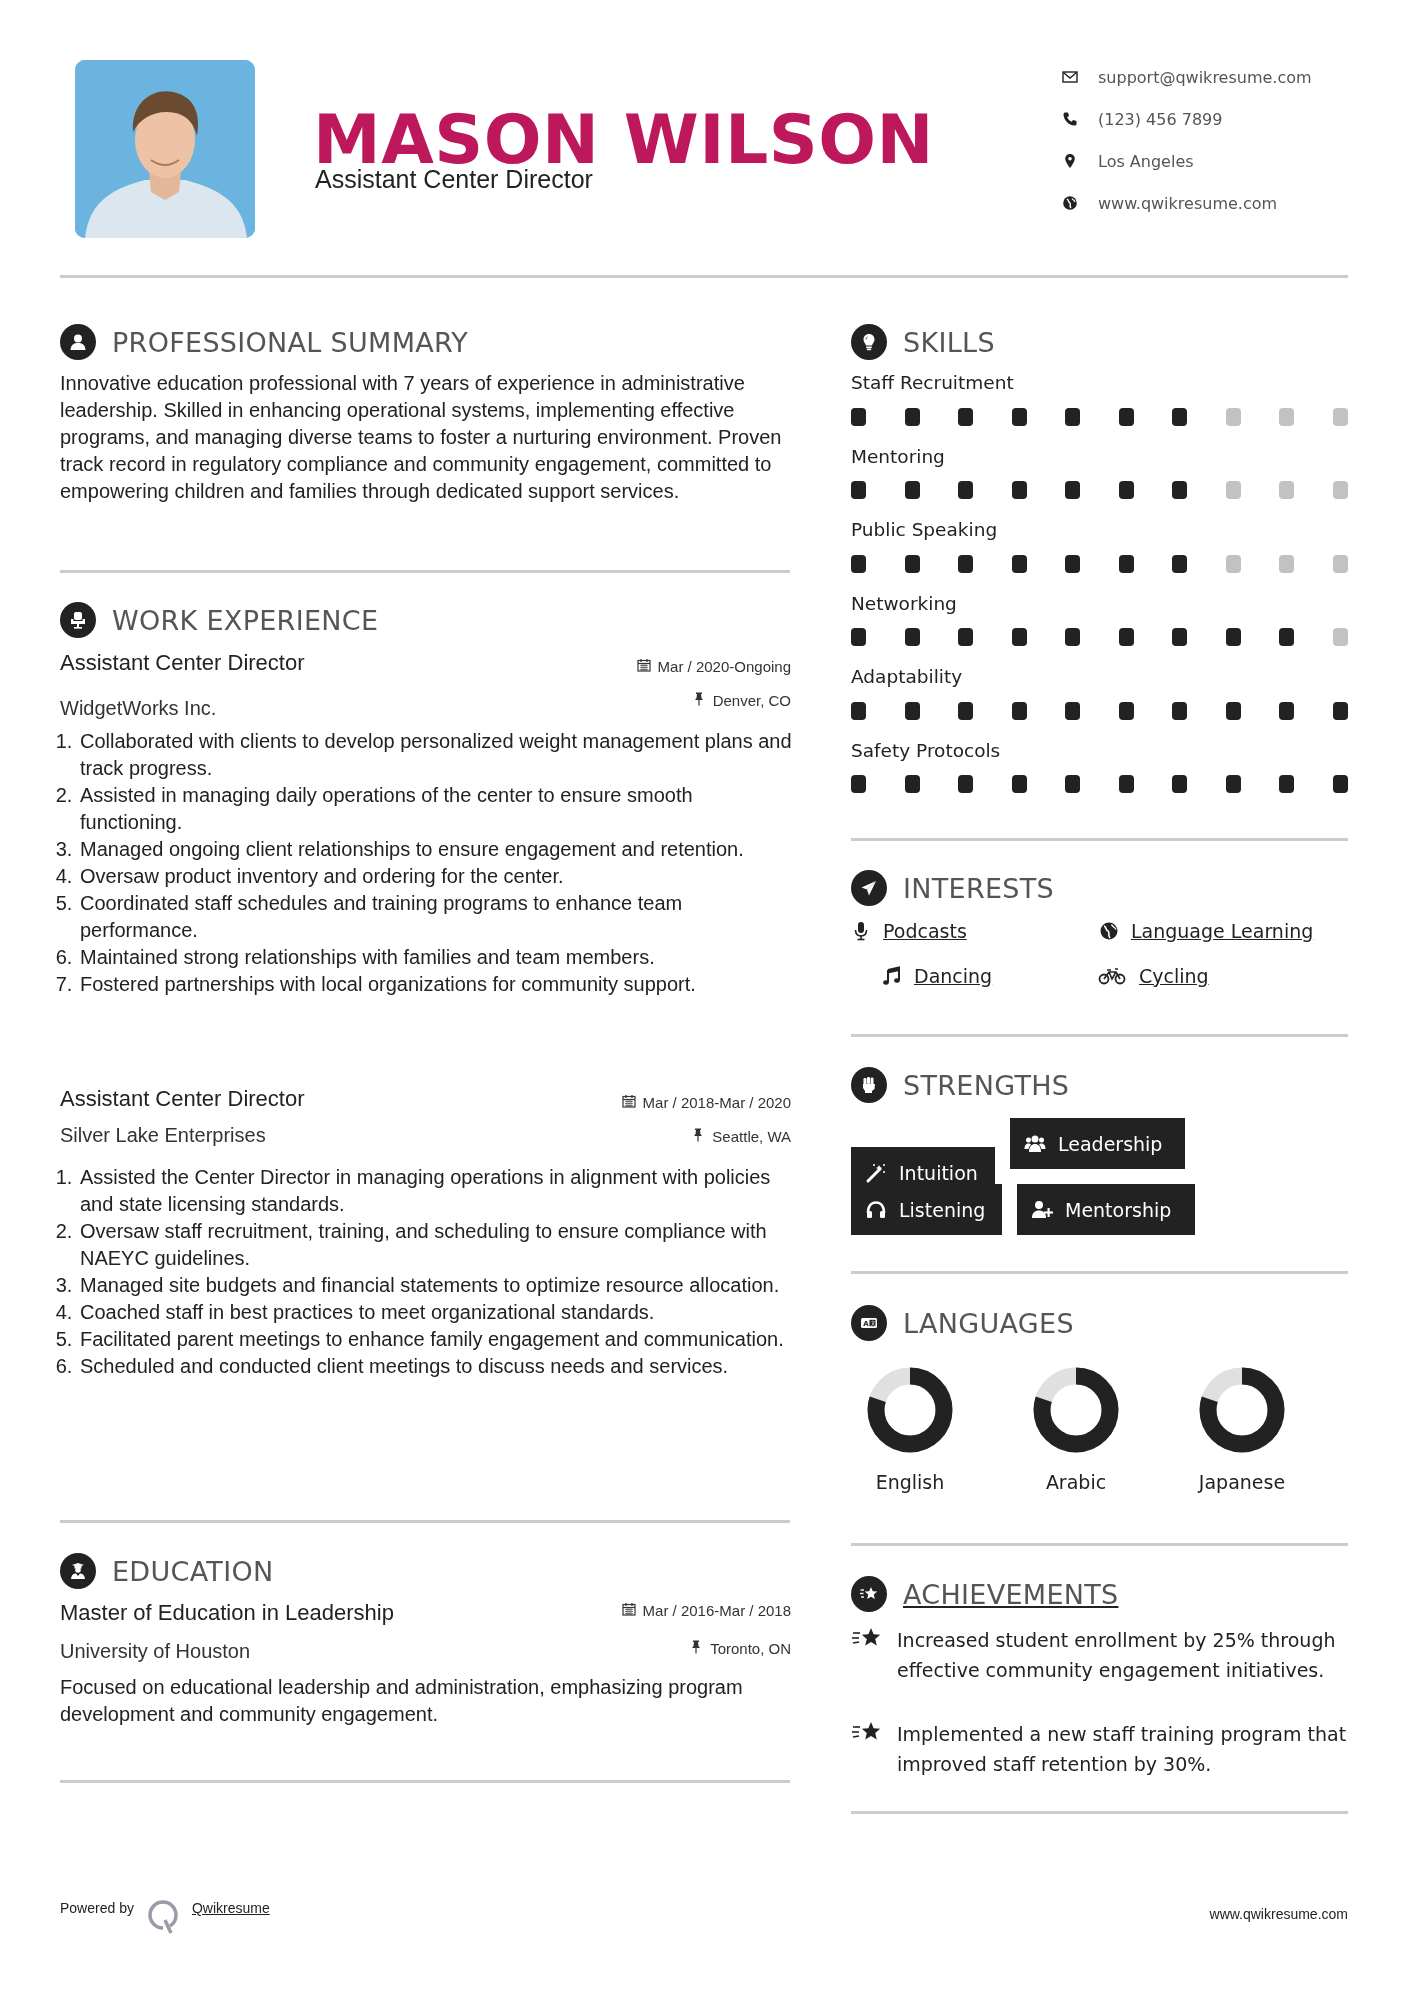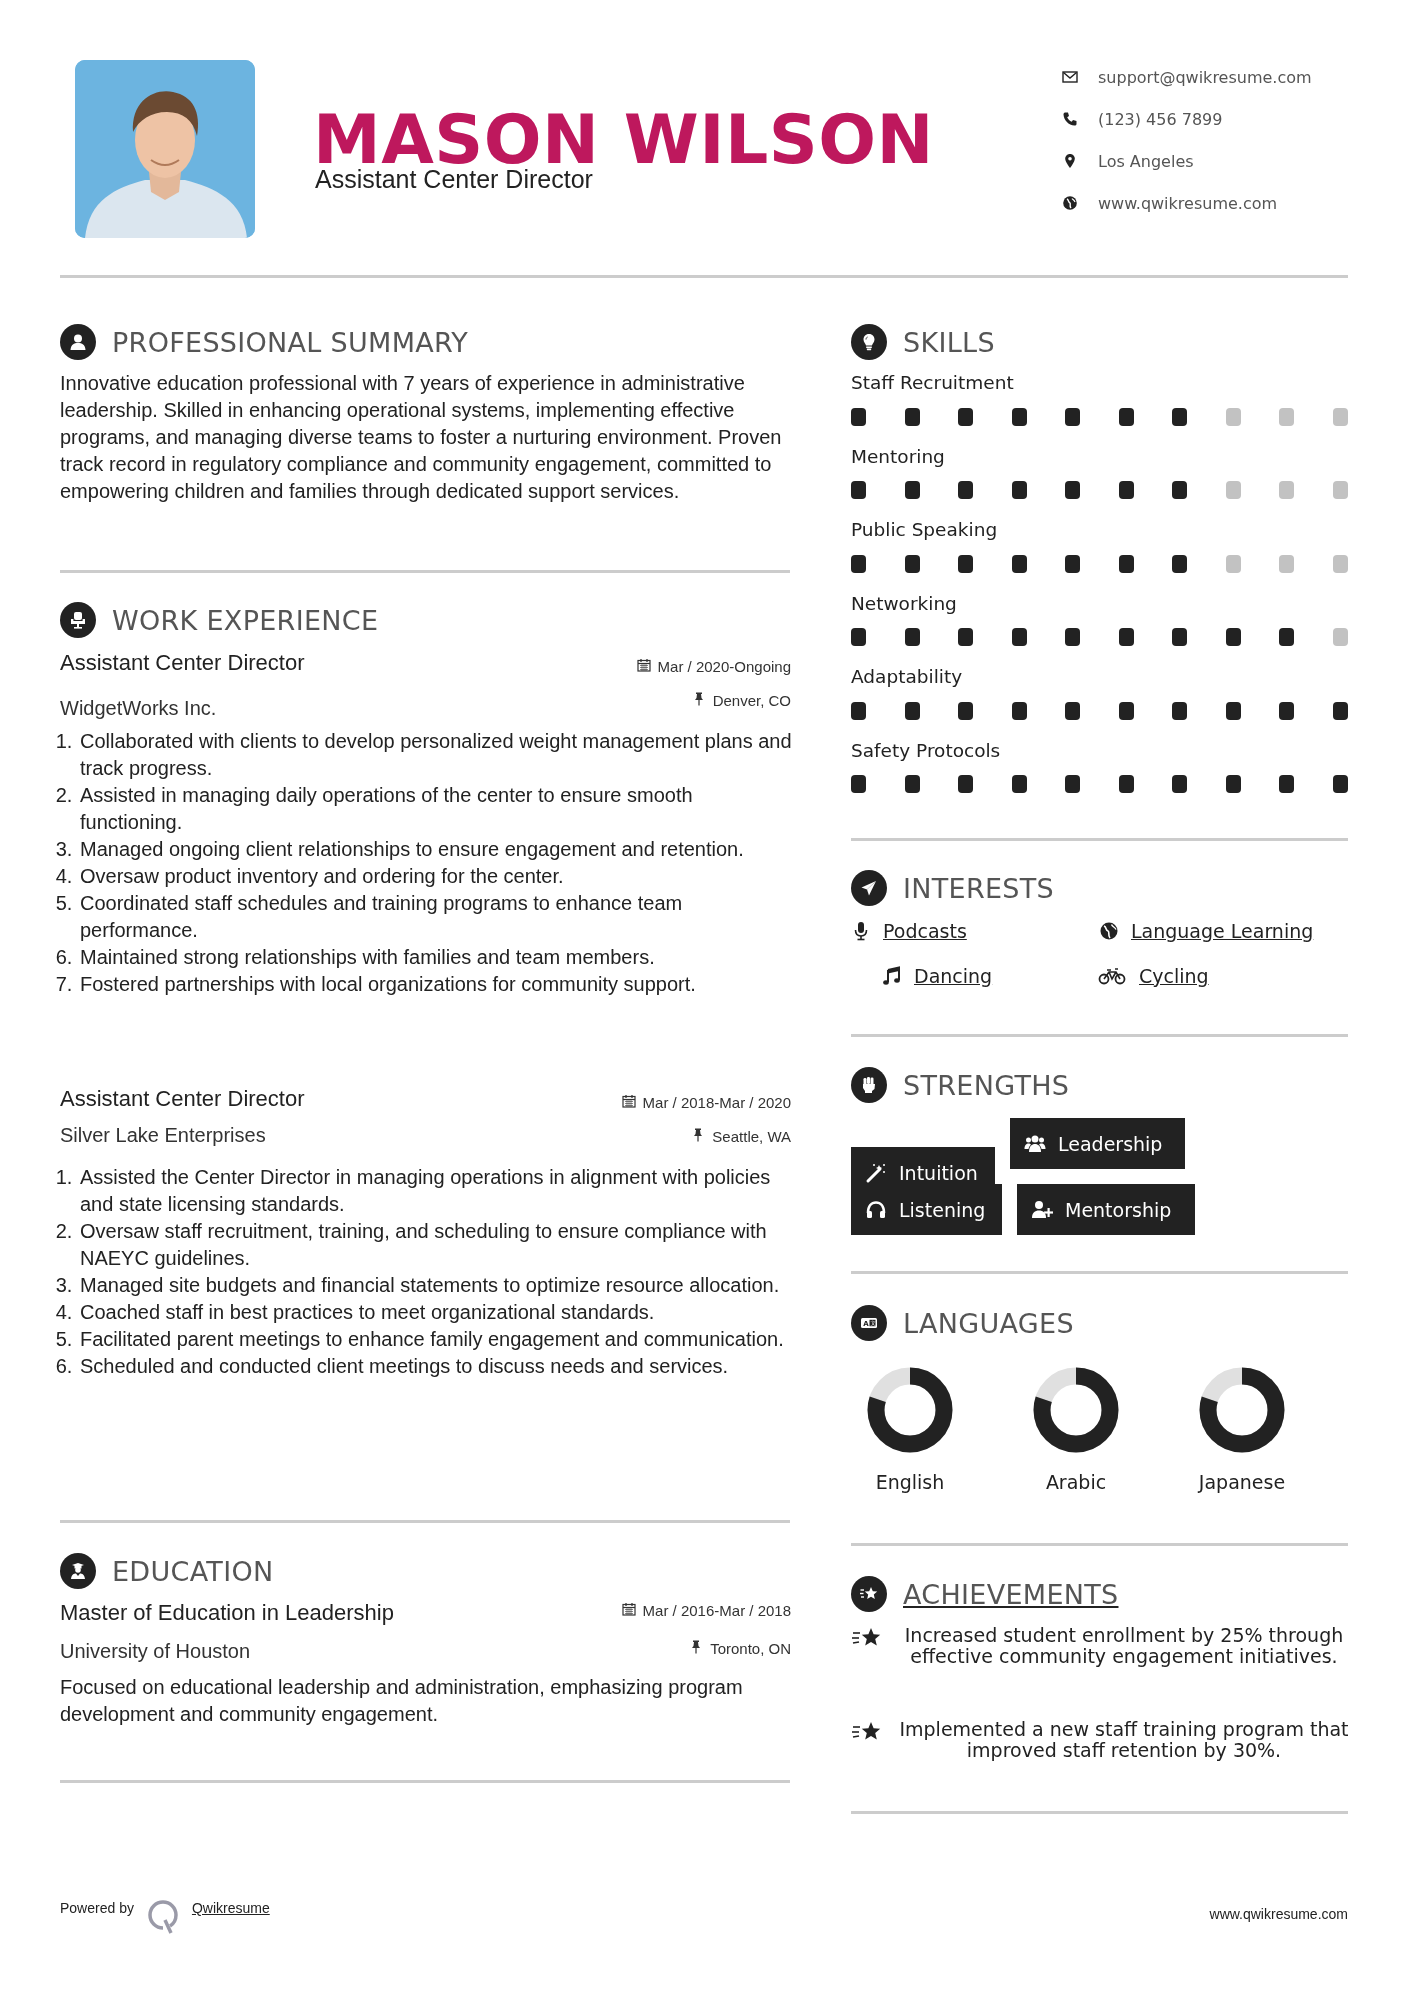--- a/index.html
+++ b/index.html
@@ -42,21 +42,21 @@
   .interest { position: absolute; display: flex; align-items: center; font-size: 19px; color: #222; font-family: "DejaVu Sans", sans-serif; text-decoration: underline; }
   .interest svg { width: 20px; height: 20px; margin-right: 12px; }
 
   .tag { position: absolute; height: 51px; background: #222; color: #fff; display: flex; align-items: center; padding: 0 14px; font-size: 19px; font-family: "DejaVu Sans", sans-serif; }
   .tag svg { width: 22px; height: 22px; margin-right: 12px; }
 
   .lang { position: absolute; width: 110px; text-align: center; }
   .lang svg { width: 86px; height: 86px; display: block; margin: 0 auto; }
   .lang .ln { margin-top: 18px; font-size: 19px; color: #222; font-family: "DejaVu Sans", sans-serif; }
 
-  .ach { position: absolute; left: 851px; display: flex; font-size: 19px; line-height: 21px; color: #222; font-family: "DejaVu Sans", sans-serif; width: 500px; text-align: center; }
+  .ach { position: absolute; left: 851px; display: flex; font-size: 19px; line-height: 30px; color: #222; font-family: "DejaVu Sans", sans-serif; width: 500px; }
   .ach svg { flex: 0 0 32px; width: 32px; height: 26px; margin-right: 14px; margin-top: 1px; }
 
   .footer-left { position: absolute; left: 60px; top: 1900px; display: flex; align-items: flex-start; font-size: 14px; color: #222; }
   .footer-left .q { margin: 0 14px; }
   .footer-left a { color: #222; text-decoration: underline; }
   .footer-right { position: absolute; right: 59px; top: 1906px; font-size: 14px; color: #222; }
 </style>
 </head>
 <body>
 

